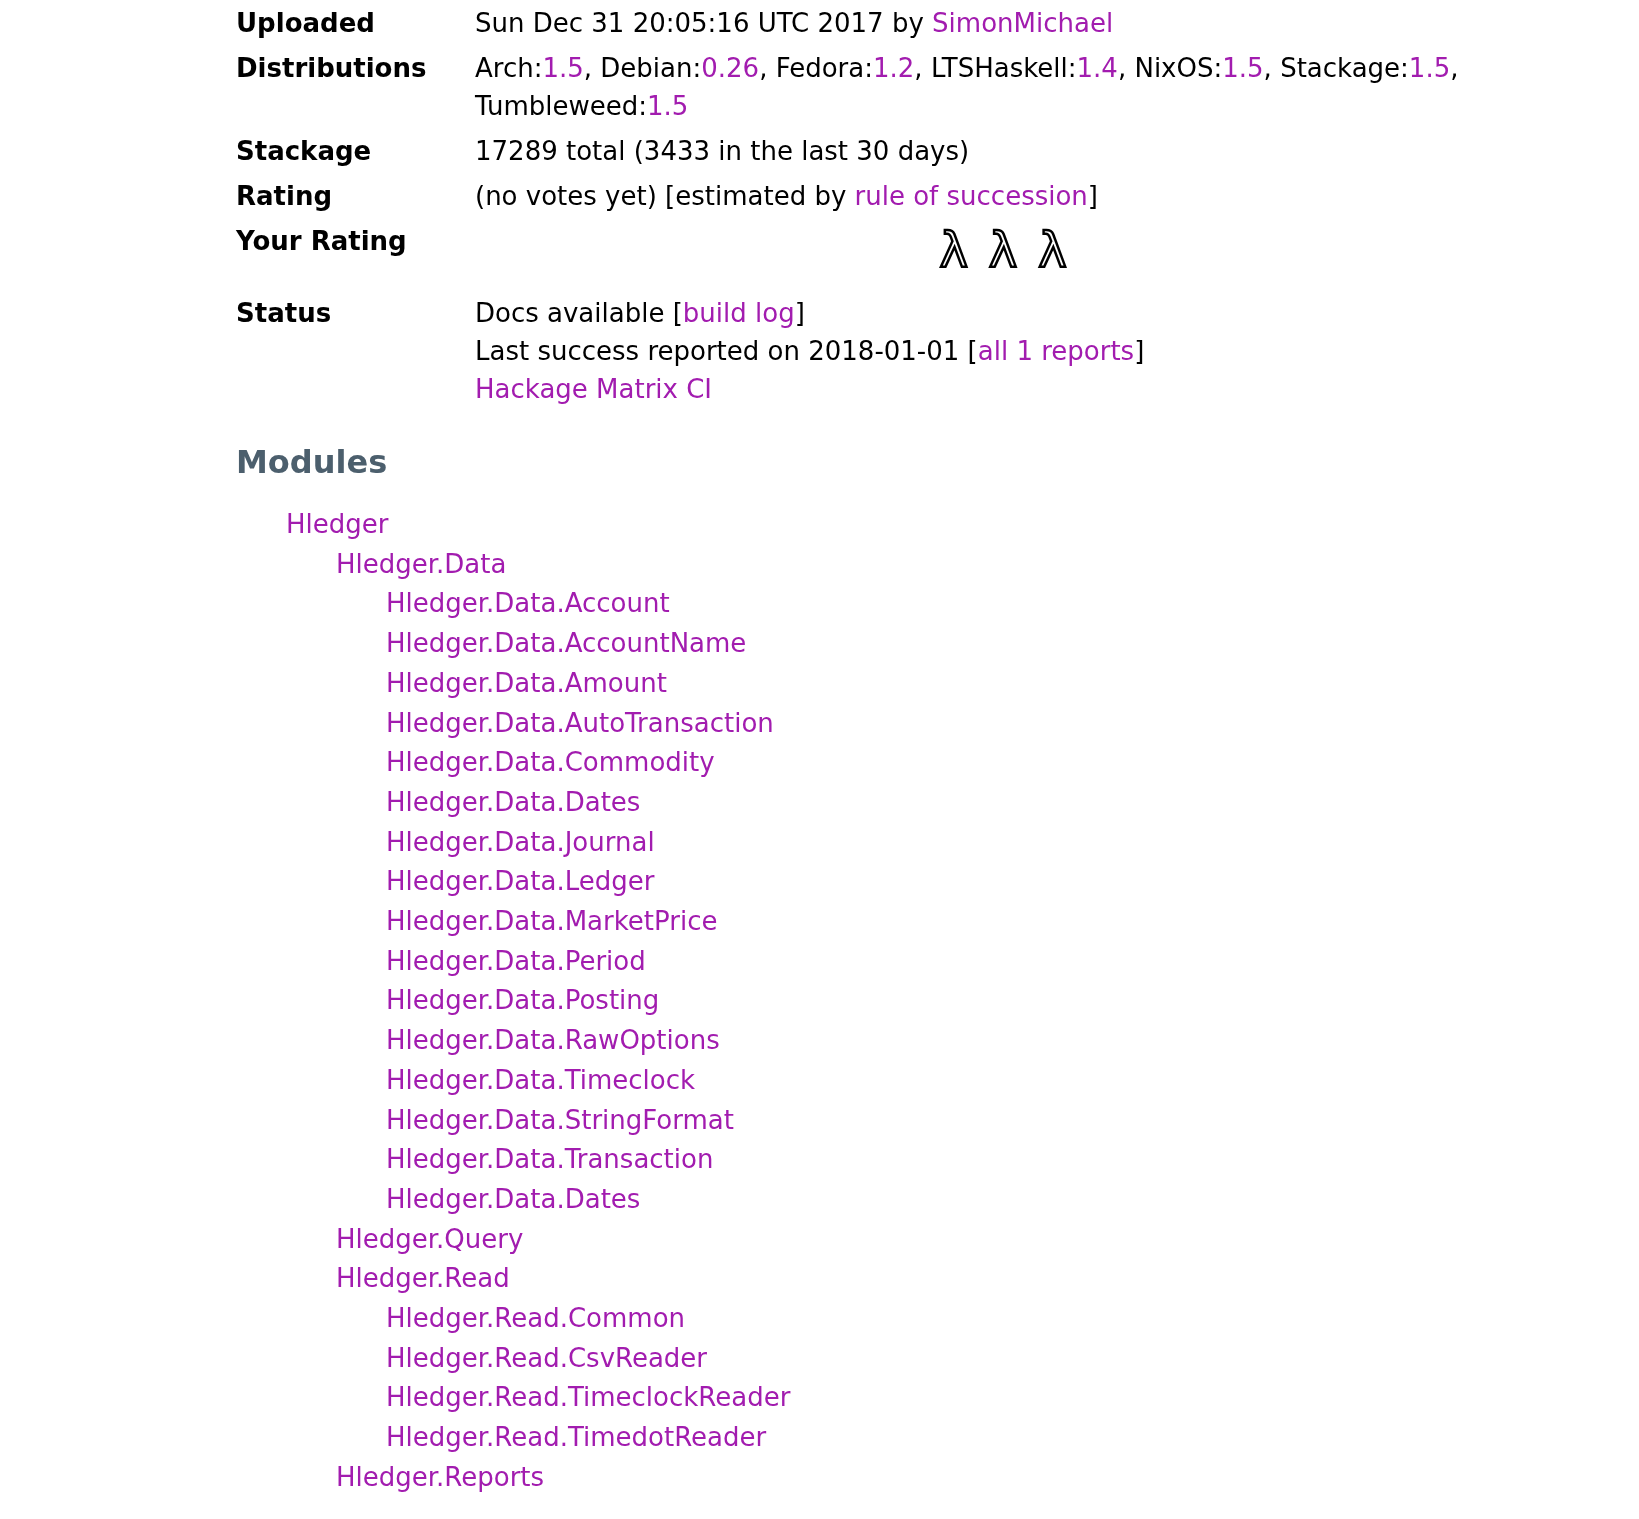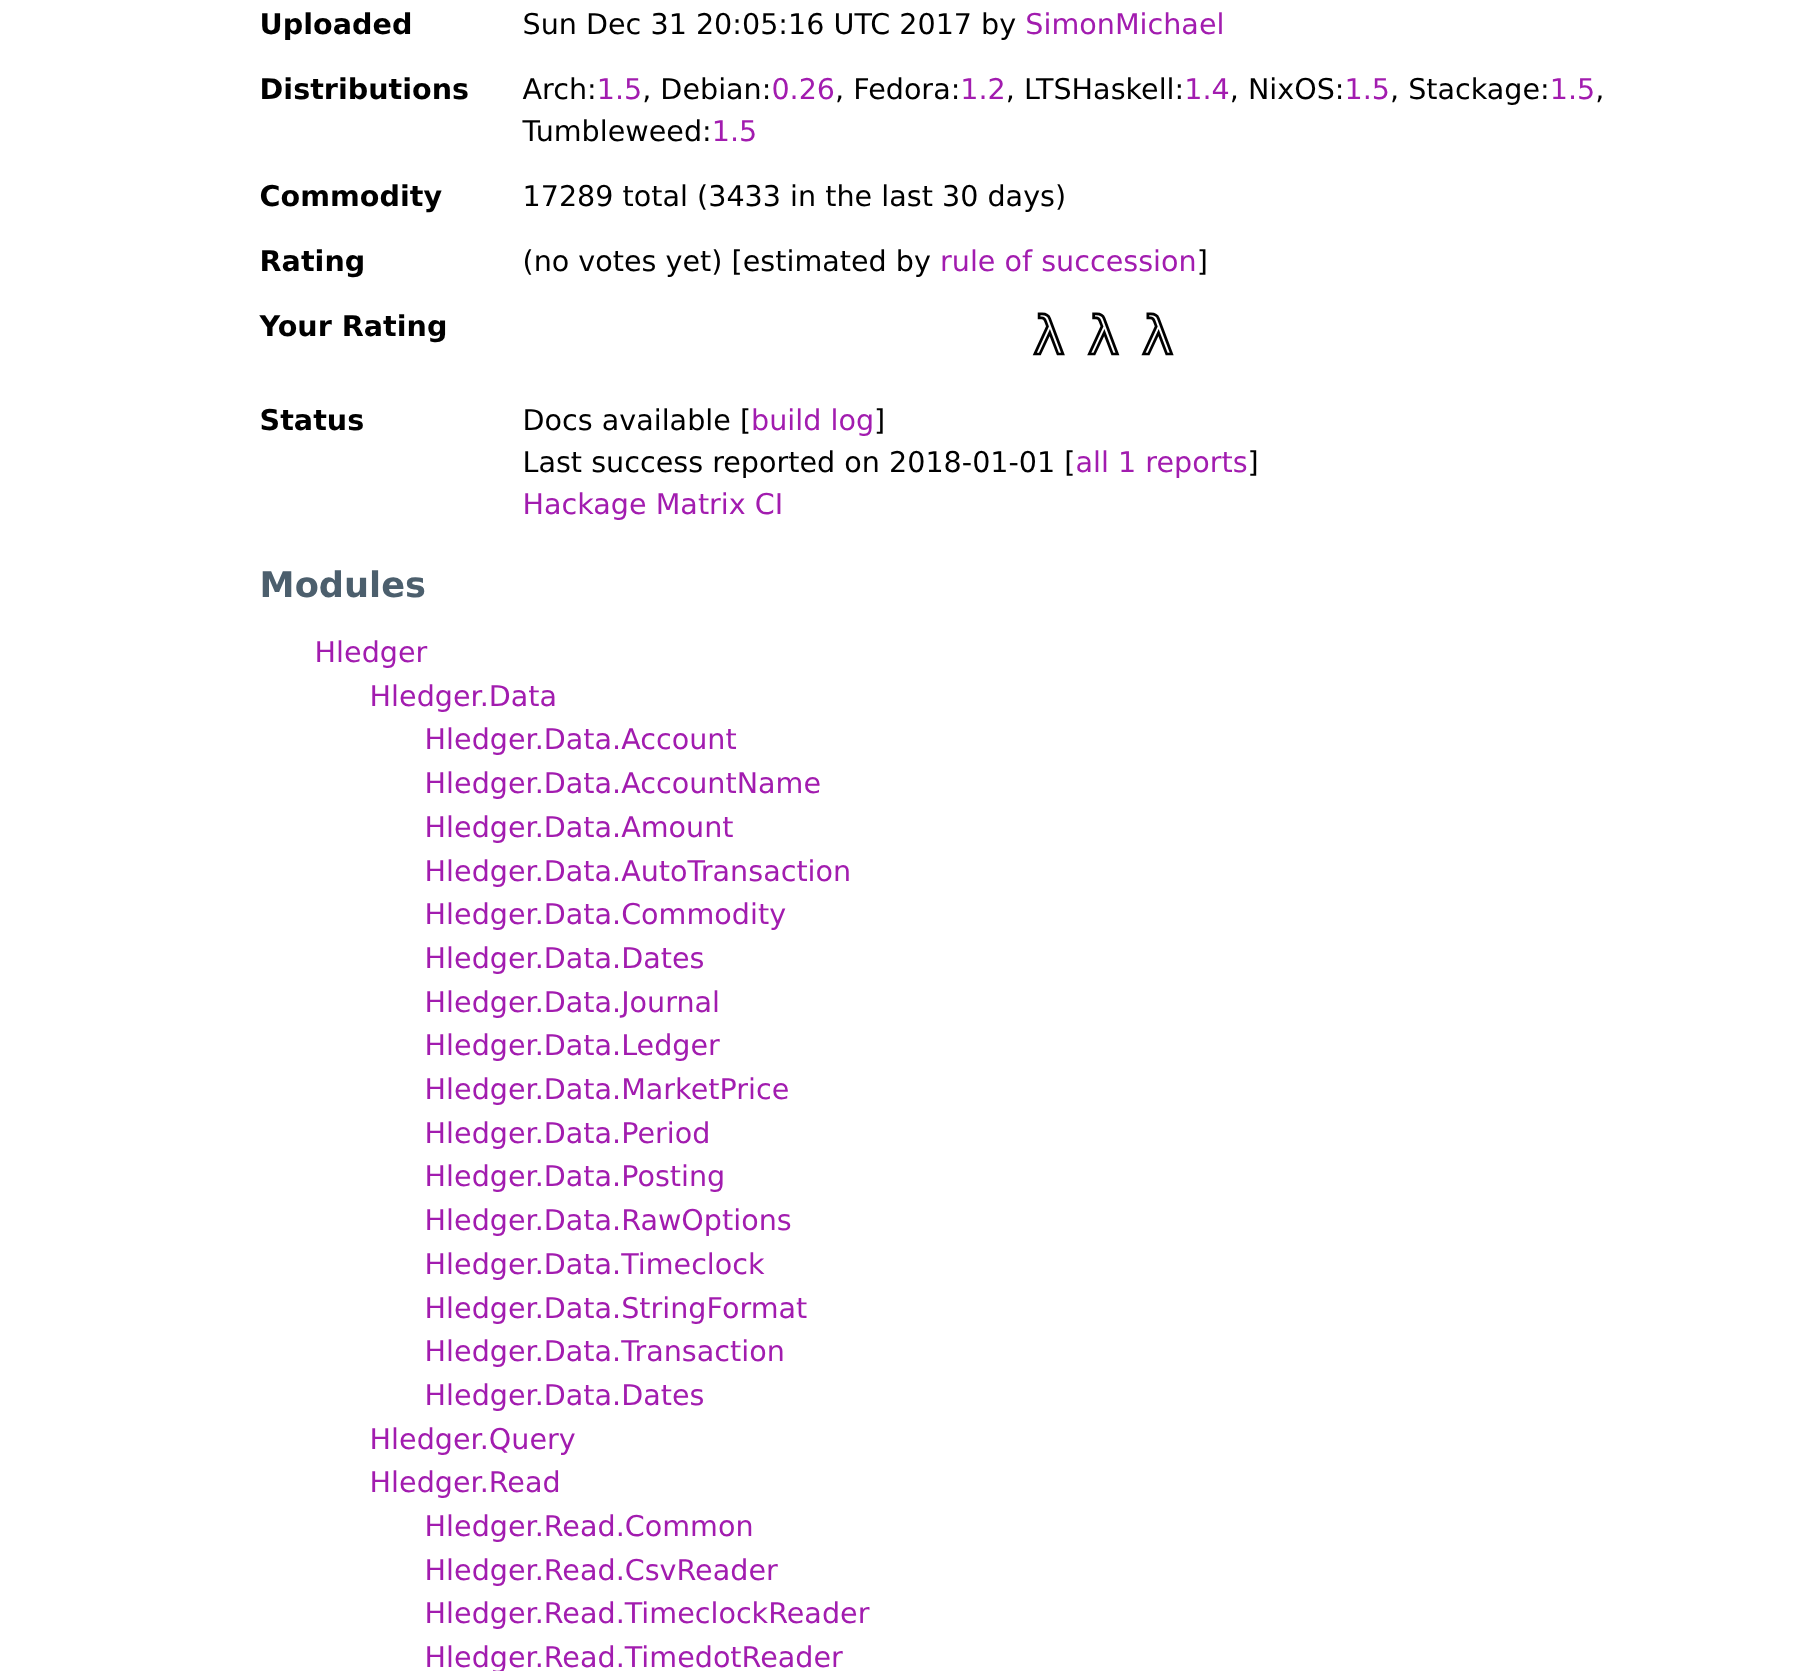--- a/index.html
+++ b/index.html
@@ -21,21 +21,21 @@
   }
   a {
     color: #a21caf;
     text-decoration: none;
     cursor: pointer;
   }
   
   .props {
     display: grid;
     grid-template-columns: 239px 1fr;
-    row-gap: 21px;
+    row-gap: 7px;
     width: 1290px;
   }
   .prop-label {
     font-weight: bold;
     white-space: nowrap;
   }
   .prop-value { }
   .dist-line { }
   
   .stars {
@@ -80,21 +80,21 @@
 
     <div class="prop-label">Uploaded</div>
     <div class="prop-value"><span>Sun Dec 31 20:05:16 UTC 2017 by </span><a>SimonMichael</a></div>
 
     <div class="prop-label">Distributions</div>
     <div class="prop-value">
       <div class="dist-line"><span><span>Arch:</span><a>1.5</a><span>, </span></span><span><span>Debian:</span><a>0.26</a><span>, </span></span><span><span>Fedora:</span><a>1.2</a><span>, </span></span><span><span>LTSHaskell:</span><a>1.4</a><span>, </span></span><span><span>NixOS:</span><a>1.5</a><span>, </span></span><span><span>Stackage:</span><a>1.5</a><span>,</span></span></div>
       <div class="dist-line"><span><span>Tumbleweed:</span><a>1.5</a><span></span></span></div>
     </div>
 
-    <div class="prop-label">Commodity</div>
+    <div class="prop-label">Stackage</div>
     <div class="prop-value">17289 total (3433 in the last 30 days)</div>
 
     <div class="prop-label">Rating</div>
     <div class="prop-value"><span>(no votes yet) [estimated by </span><a>rule of succession</a><span>]</span></div>
 
     <div class="prop-label">Your Rating</div>
     <div class="prop-value stars"><a class="lambda">λ</a><a class="lambda">λ</a><a class="lambda">λ</a></div>
 
     <div class="prop-label">Status</div>
     <div class="prop-value">

